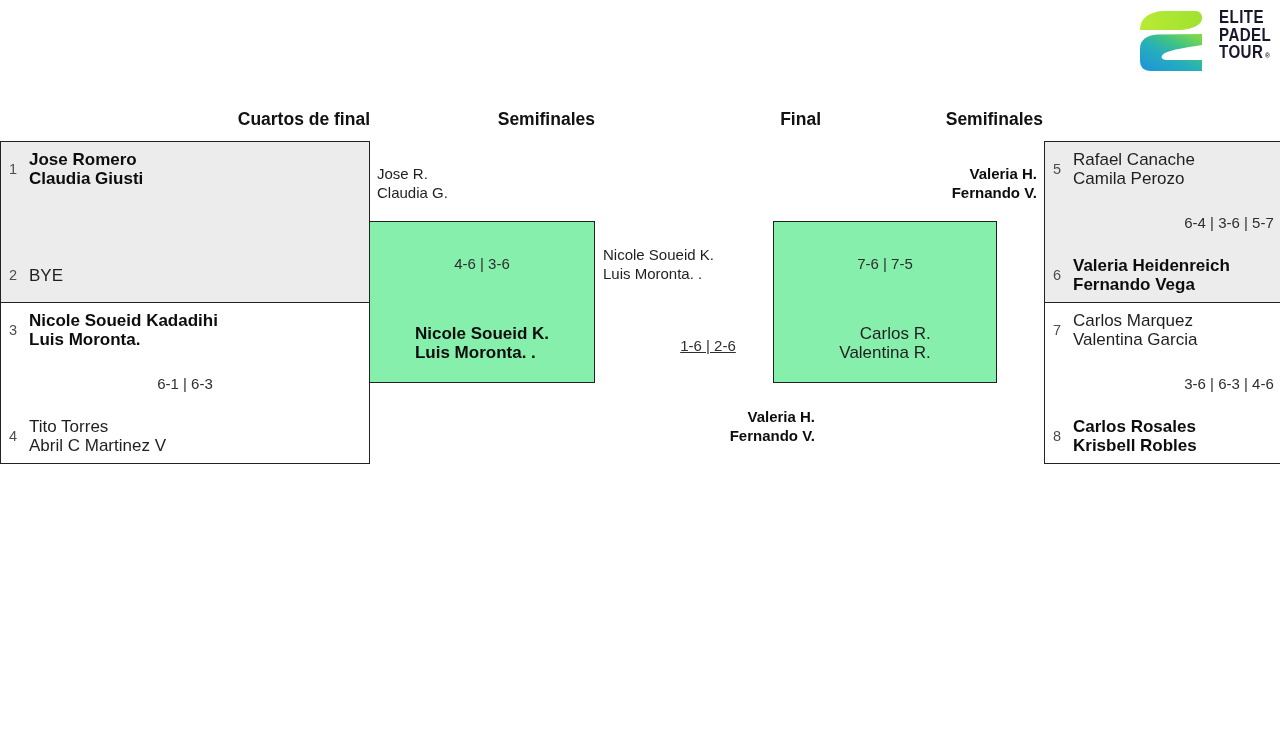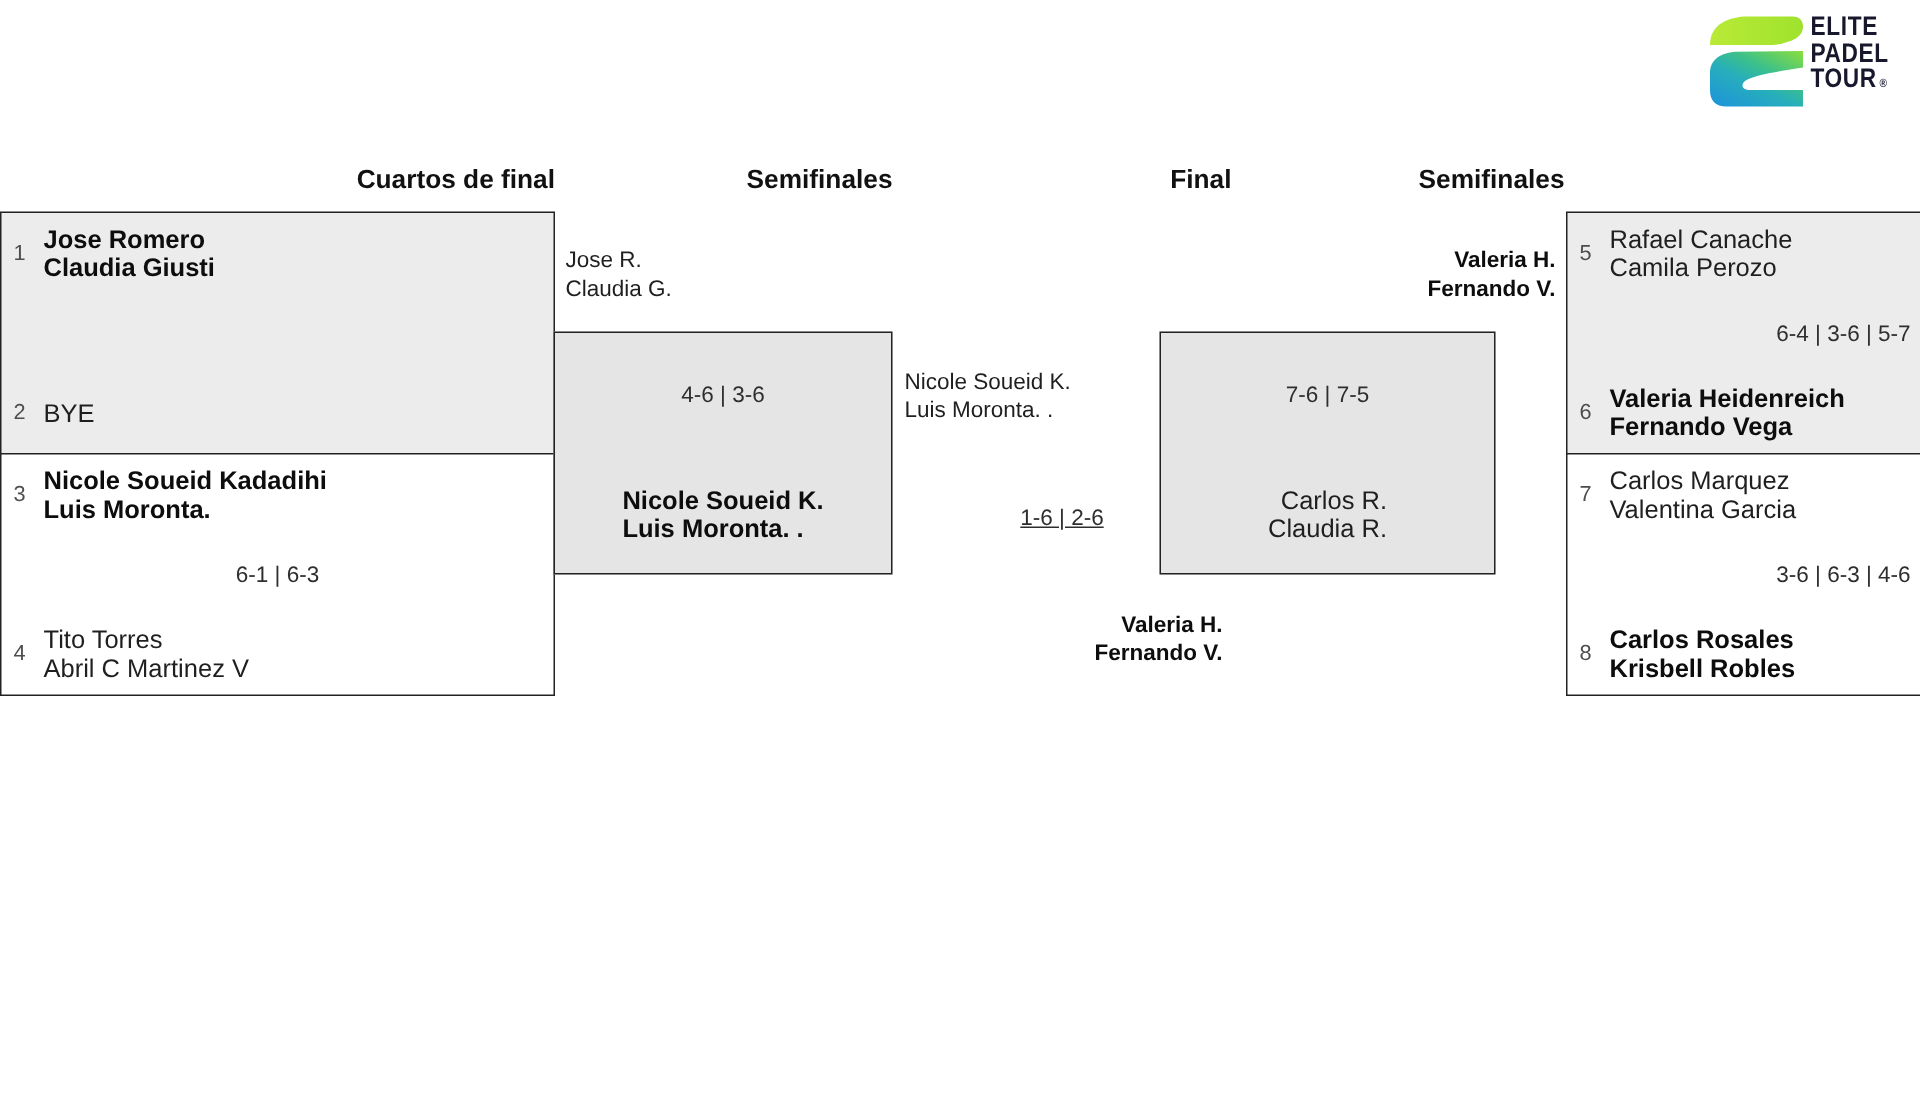--- a/index.html
+++ b/index.html
@@ -7,21 +7,21 @@
   body {
     width:1280px; height:730px; overflow:hidden; position:relative;
     background:#ffffff; color:#111;
     font-family:"Liberation Sans", sans-serif;
   }
   .stage { position:absolute; inset:0; }
 
   
   .title { position:absolute; left:2px; top:6px; font-size:25px; font-weight:700; line-height:33px; color:#101010; letter-spacing:0.2px; }
 
-  .logo { position:absolute; left:1138px; top:9px; display:flex; gap:3px; align-items:flex-start; }
+  .logo { position:absolute; left:1138px; top:9px; display:flex; gap:15px; align-items:flex-start; }
   .logo-text { font-size:18px; line-height:17.5px; font-weight:800; color:#18182d; letter-spacing:0.5px;
                transform:scaleX(0.84); transform-origin:left top; white-space:nowrap; }
   .logo-tour-row { display:flex; align-items:flex-end; gap:2px; }
   .reg { font-size:8px; font-weight:700; line-height:10px; padding-bottom:1px; }
 
   
   .col-header { position:absolute; top:109px; text-align:right; font-weight:700; font-size:17.5px; color:#111; white-space:nowrap; }
   .ch0 { left:0;      width:370px; }
   .ch1 { left:370px;  width:225px; }
   .ch2 { left:595px;  width:226px; }
@@ -44,21 +44,21 @@
   .participant { display:flex; gap:8px; min-height:38px; }
   .seed { flex:0 0 12px; align-self:center; font-size:14.5px; color:#4d4d4d; }
   .names { align-self:center; font-size:17px; line-height:19px; color:#1f1f1f; }
   .names.bold { font-weight:700; color:#0d0d0d; }
   .nline { display:block; white-space:nowrap; }
   .score { text-align:center; font-size:15px; line-height:19px; color:#2e2e2e; white-space:nowrap; }
 
   
   .sf-box {
     position:absolute; top:221px; height:162px;
-    border:1px solid #222; background:#e5e5e5;
+    border:1px solid #222; background:#86efac;
     display:flex; flex-direction:column; justify-content:space-between;
     padding:32px 6px 20px;
   }
   .sfL { left:369px; width:226px; }
   .sfR { left:773px; width:224px; }
   .sf-top { position:absolute; top:164px; font-size:15px; line-height:19px; color:#1f1f1f; }
   .sfL-top { left:377px; }
   .sfR-top { left:820px; width:217px; text-align:right; }
   .align-right { text-align:right; }
 
@@ -165,21 +165,21 @@
   </div>
 
   <div class="sf-top sfR-top names bold">
     <span class="nline">Valeria H.</span>
     <span class="nline">Fernando V.</span>
   </div>
   <div class="sf-box sfR">
     <div class="score">7-6 | 7-5</div>
     <div class="names align-right">
       <span class="nline">Carlos R.</span>
-      <span class="nline">Claudia R.</span>
+      <span class="nline">Valentina R.</span>
     </div>
   </div>
 
   <div class="match-box shaded qfR1">
     <div class="participant">
       <span class="seed">5</span>
       <span class="names">
         <span class="nline">Rafael Canache</span>
         <span class="nline">Camila Perozo</span>
       </span>

